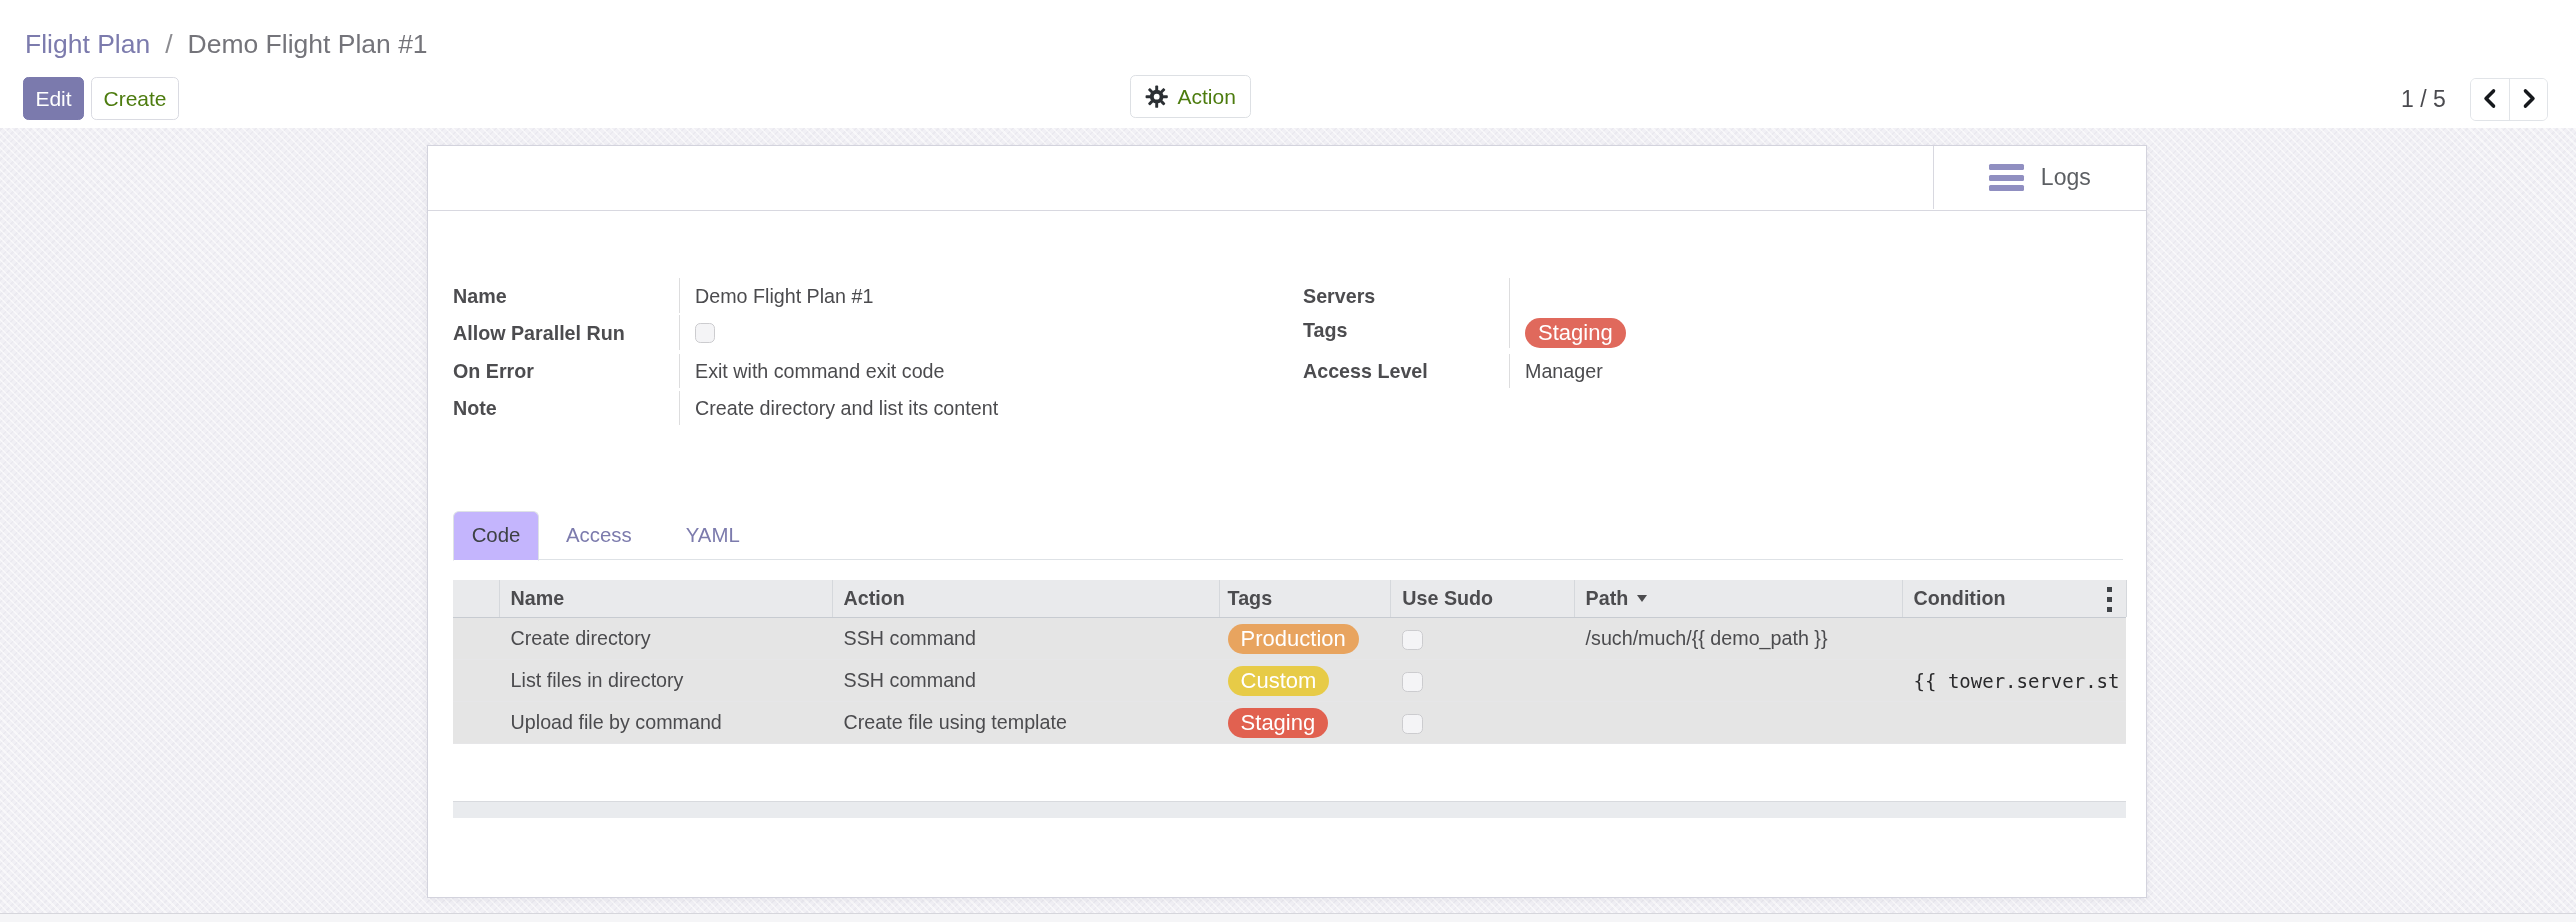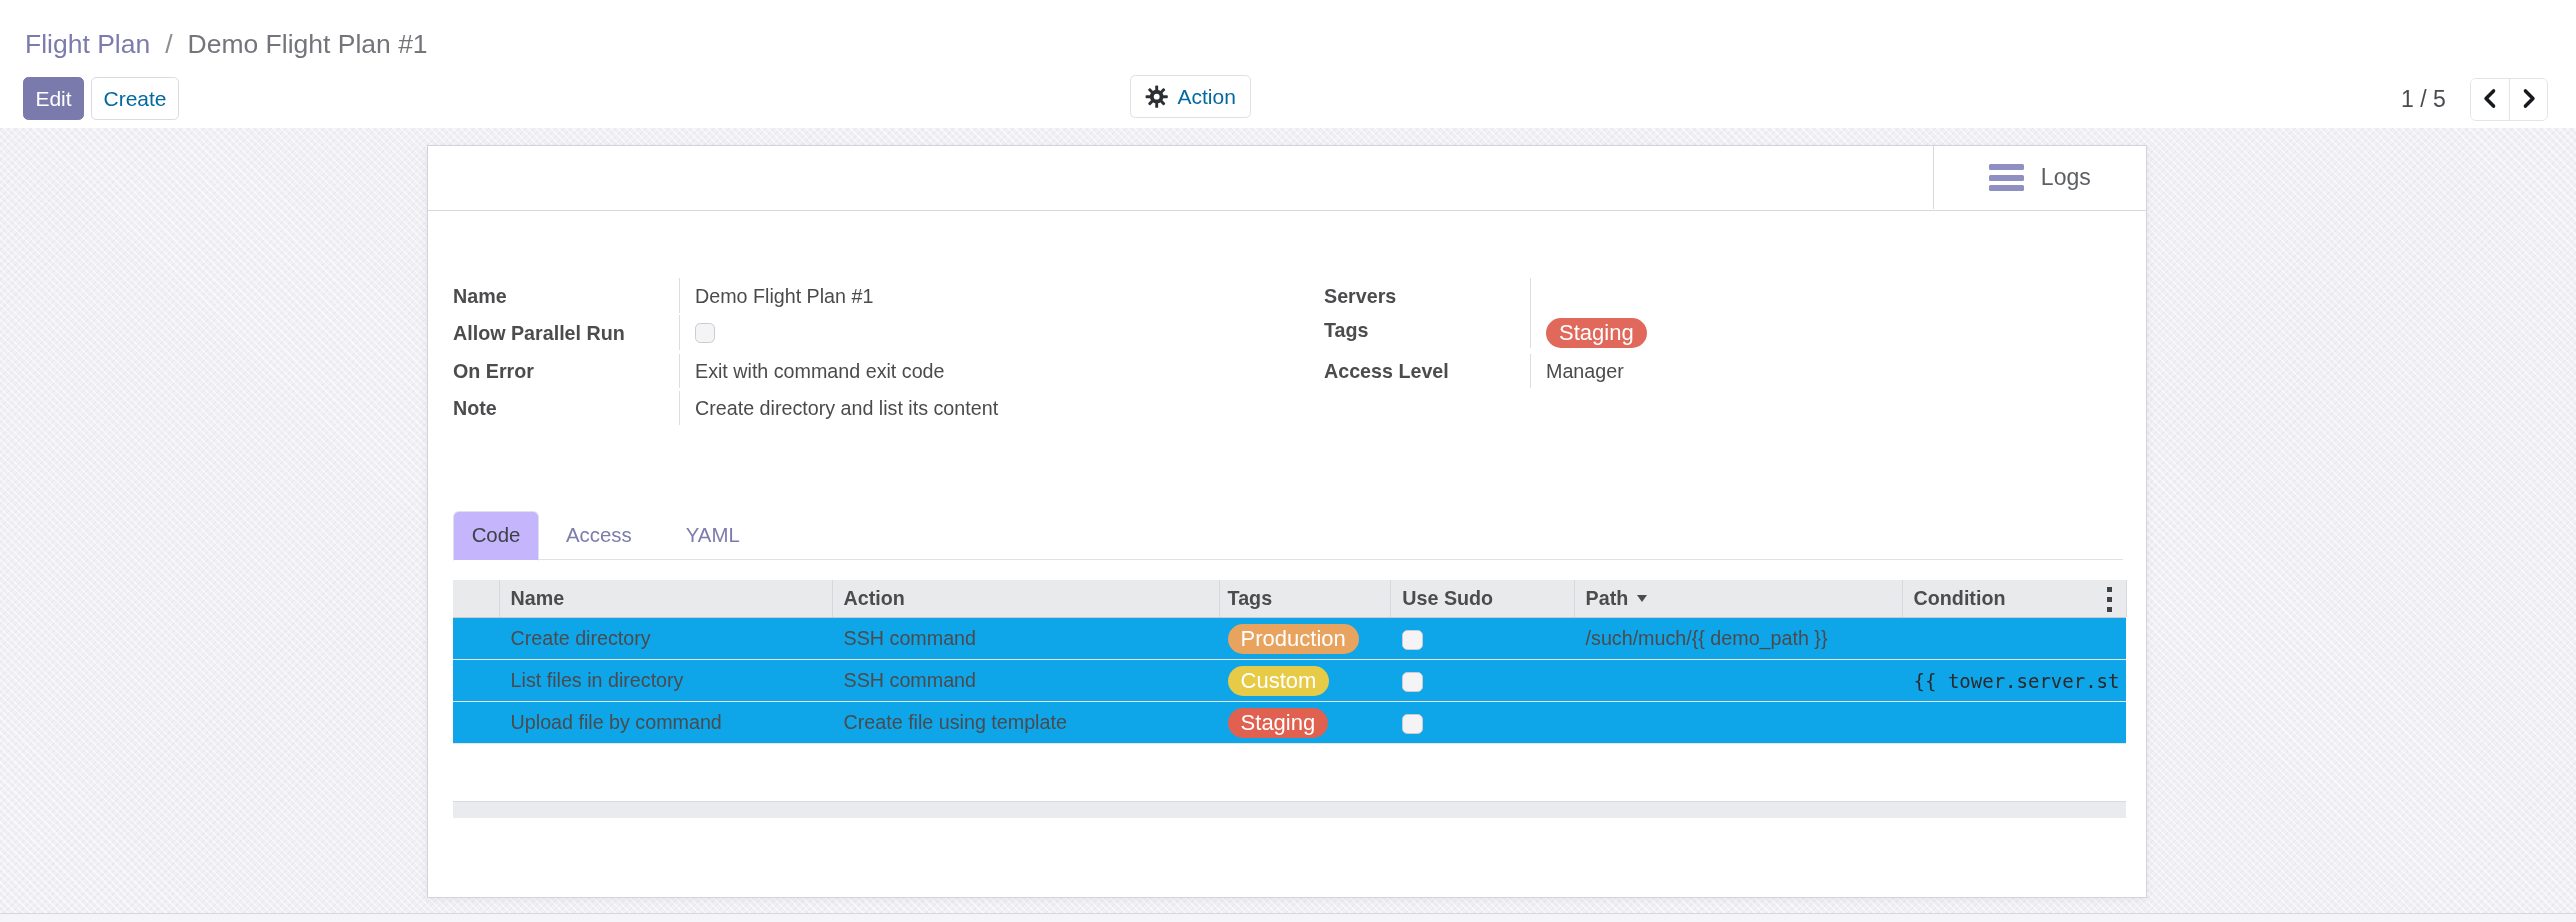--- a/index.html
+++ b/index.html
@@ -18,21 +18,21 @@
     background: #fff; border-bottom: 2.3px solid #c7c7cf;
   }
   .breadcrumb { position: absolute; left: 25px; top: 16.6px; font-size: 26.5px; white-space: nowrap; }
   .bc-parent { color: #7c7bad; cursor: pointer; }
   .bc-sep { color: #8b8b90; margin: 0 7.6px; }
   .bc-current { color: #74747a; }
 
   .btn {
     display: inline-flex; align-items: center; justify-content: center;
     height: 43px; font-size: 21px; border-radius: 5.3px; cursor: pointer;
-    background: #fff; border: 1.5px solid #dadbe2; color: #0369a1;
+    background: #fff; border: 1.5px solid #dadbe2; color: #4d7c0f;
     font-family: inherit;
   }
   .btn-edit { position: absolute; left: 23px; top: 65px; width: 61px; background: #7b7aad; border-color: #7b7aad; color: #fff; }
   .btn-create { position: absolute; left: 91px; top: 65px; width: 88px; }
   .btn-action { position: absolute; left: 1130px; top: 63px; width: 121px; gap: 9px; border-color: #dde0e4; }
   .btn-action svg { display: block; }
 
   .pager-value { position: absolute; left: 2395px; top: 74px; width: 57px; text-align: center; font-size: 23px; color: #4a4a4f; }
   .pager-btns { position: absolute; left: 2470px; top: 66px; display: flex; border: 1.5px solid #e1e4e8; border-radius: 6px; overflow: hidden; background: #fff; }
   .pager-btn { width: 38px; height: 41px; display: flex; align-items: center; justify-content: center; background: #fff; border: none; cursor: pointer; }
@@ -70,21 +70,21 @@
   
   .group { position: absolute; top: 132px; }
   .group-left { left: 25px; width: 816px; }
   .group-right { left: 875px; width: 756px; }
   .frow { display: flex; min-height: 37px; align-items: flex-start; }
   .frow-sm { min-height: 31px; }
   .flabel {
     width: 227px; flex: 0 0 227px; border-right: 1.5px solid #ddddde;
     font-weight: bold; color: #4c4c4f; font-size: 19.7px; line-height: 24px; padding: 5.3px 15px 5.3px 0;
   }
-  .group-right .flabel { width: 207px; flex: 0 0 207px; margin-left: 21px; }
+  .group-right .flabel { width: 207px; flex: 0 0 207px; }
   .fvalue { padding: 5.3px 0 5.3px 15px; font-size: 19.7px; line-height: 24px; color: #4b4b4e; }
 
   .o-checkbox {
     display: inline-block; width: 20.4px; height: 20.4px; border-radius: 5.3px;
     border: 1.5px solid #cccccf; background: #f4f4f6; cursor: pointer; margin-top: 2.3px;
   }
   .badge {
     display: inline-block; padding: 3px 13px; border-radius: 755px;
     color: #fff; font-size: 22px; line-height: 24px; white-space: nowrap;
   }
@@ -108,21 +108,21 @@
 
   
   .list { position: absolute; left: 25px; top: 434px; width: 1673px; }
   .list-header {
     position: relative; display: flex; height: 38px; align-items: center;
     background: #e9eaec; border-bottom: 1.5px solid #c7cbd1;
     font-weight: bold; color: #4c4c4f; font-size: 19.7px;
   }
   .hcell { height: 100%; display: flex; align-items: center; padding: 0 10.6px; border-right: 1.5px solid #d5d8dc; }
   .hcell:last-of-type { border-right: none; }
-  .lrow { display: flex; height: 42px; align-items: center; background: #0ea5e9; border-bottom: 1.5px solid #e6e6e8; font-size: 19.7px; cursor: pointer; }
+  .lrow { display: flex; height: 42px; align-items: center; background: #e5e5e5; border-bottom: 1.5px solid #e6e6e8; font-size: 19.7px; cursor: pointer; }
   .cell { height: 100%; display: flex; align-items: center; padding: 0 10.6px; overflow: hidden; white-space: nowrap; }
   .col-handle { width: 47px; flex: 0 0 47px; padding: 0; }
   .col-name   { width: 333px; flex: 0 0 333px; }
   .col-action { width: 387px; flex: 0 0 387px; }
   .col-tags   { width: 171px; flex: 0 0 171px; padding-left: 7.6px; }
   .col-sudo   { width: 184px; flex: 0 0 184px; padding-left: 11.3px; }
   .col-path   { width: 328px; flex: 0 0 328px; }
   .col-cond   { width: 224px; flex: 0 0 224px; padding-right: 0; }
   .mono { font-family: "DejaVu Sans Mono", monospace; font-size: 19px; color: #2a2a2c; }
   .sort-caret {

